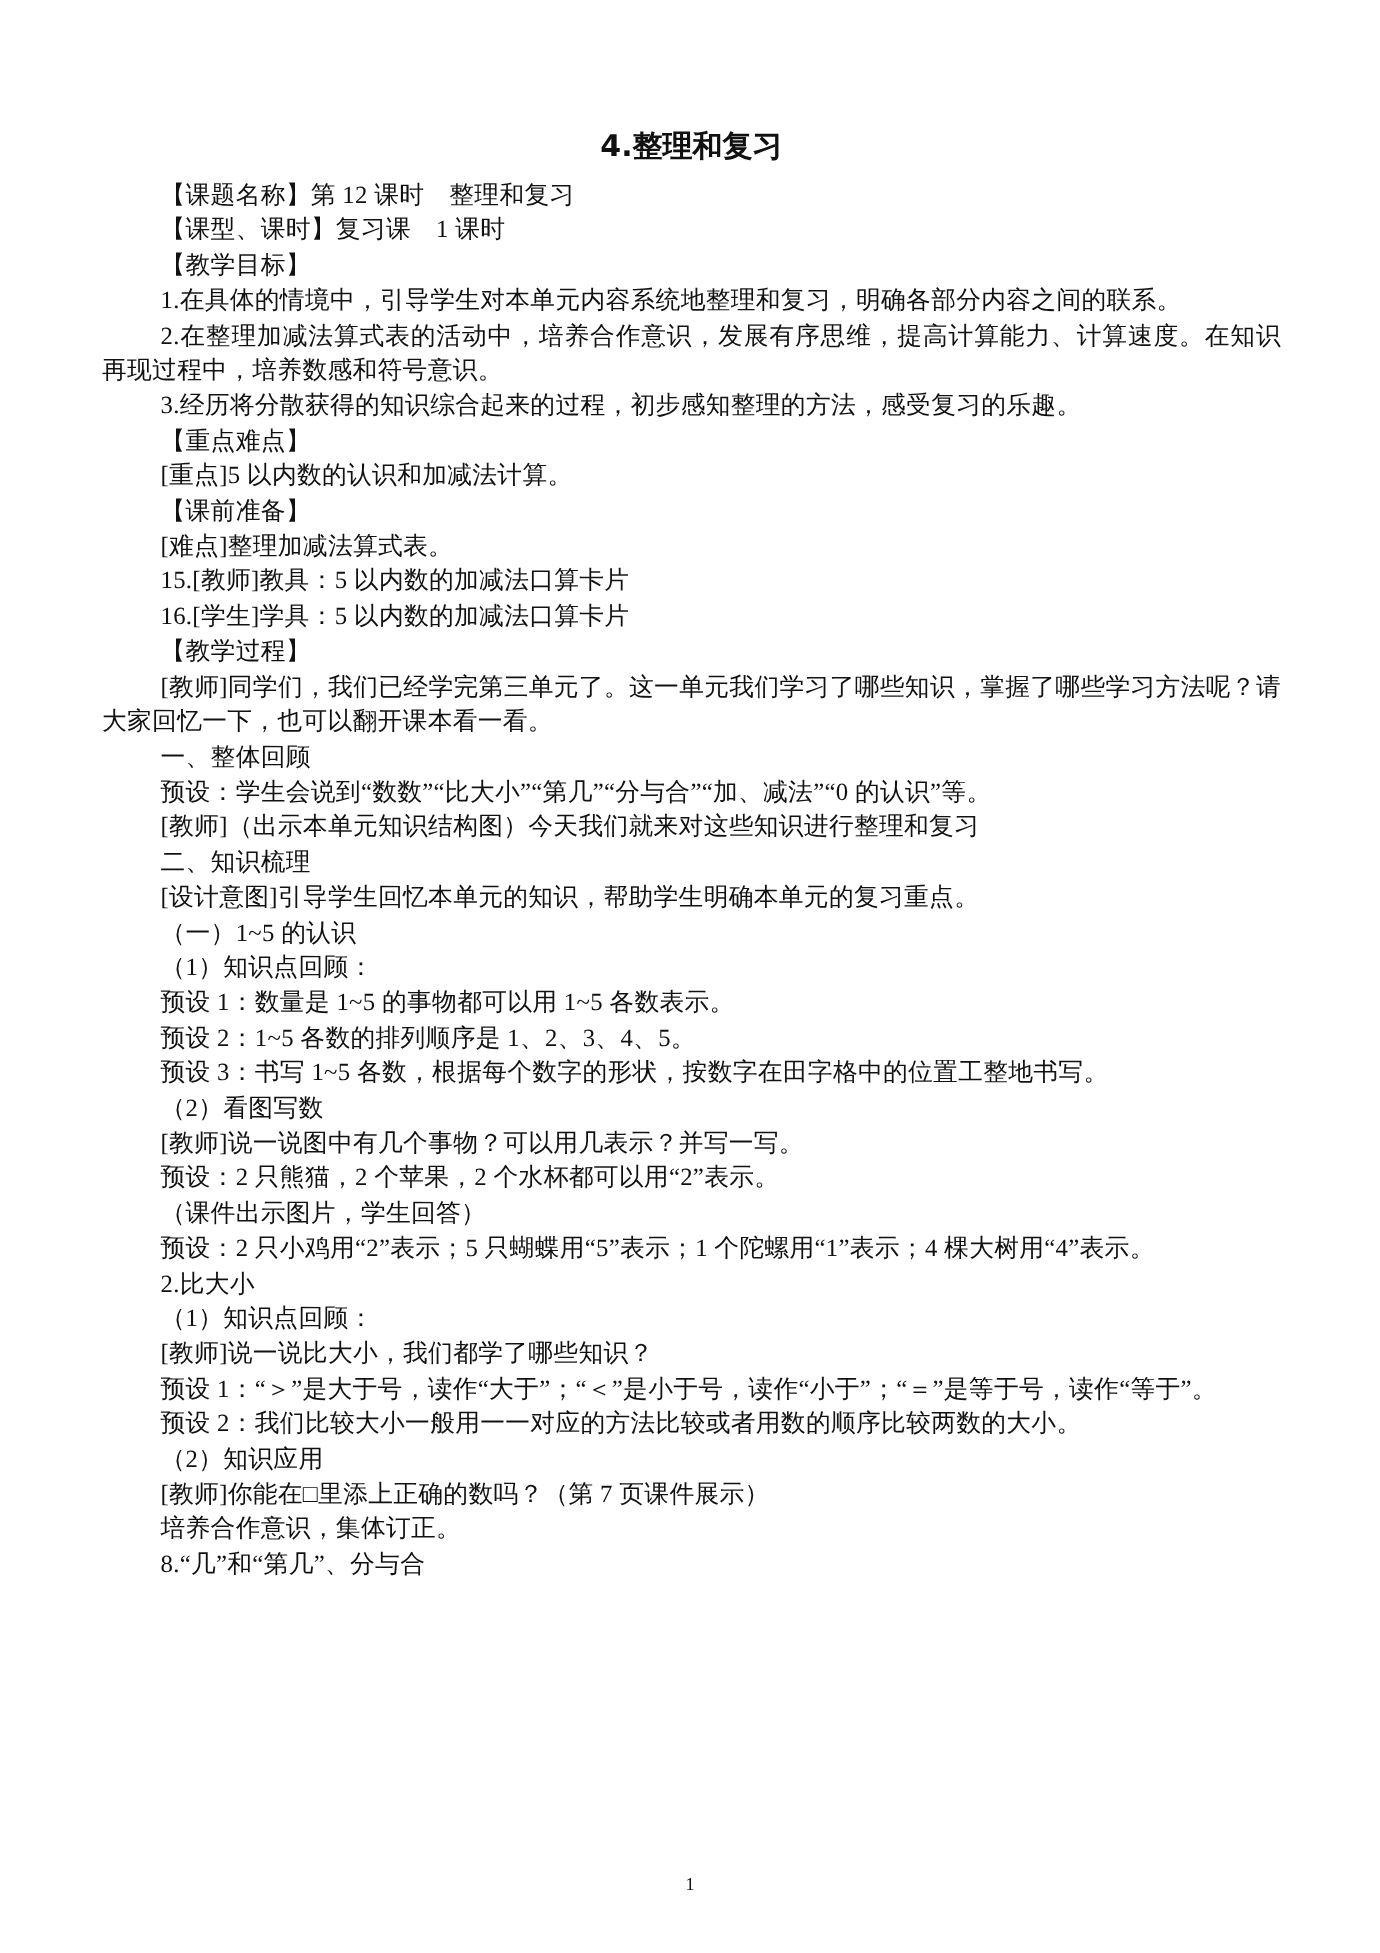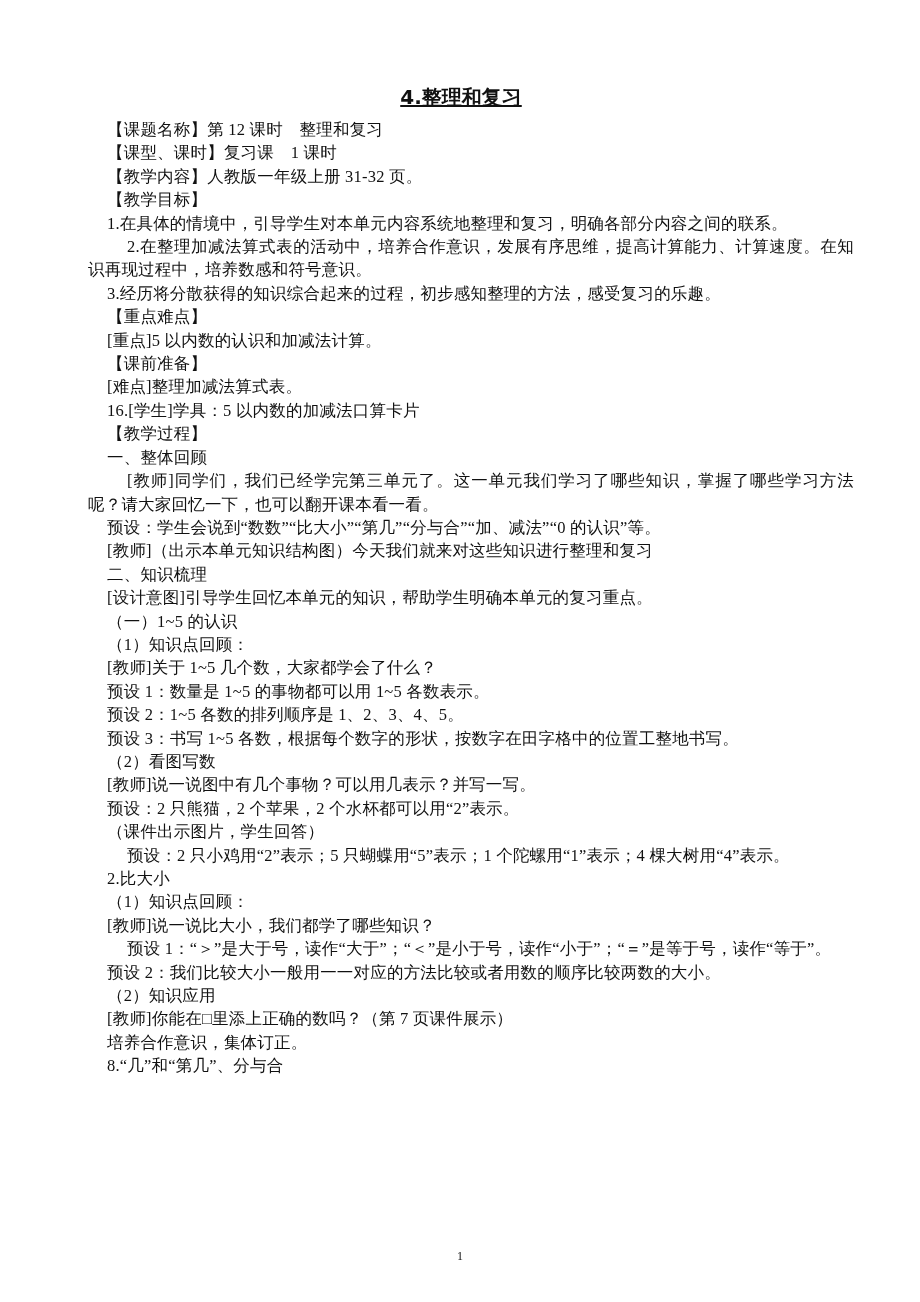--- a/index.html
+++ b/index.html
@@ -1,54 +1,53 @@
 <!DOCTYPE html>
 <html><head>
 <meta charset="utf-8">
 <style>
   html, body { margin: 0; padding: 0; background: #ffffff; }
   body { width: 920px; height: 1302px; position: relative; overflow: hidden;
          font-family: "DejaVu Serif", "Liberation Serif", serif; color: #111; }
   .page { position: absolute; left: 68px; top: 80px; width: 786px; }
   .title { text-align: center; font-size: 20px; font-weight: bold; height: 34px; line-height: 34px;
-           font-family: "DejaVu Sans", "Liberation Sans", sans-serif; margin-bottom: 4px; text-decoration: underline; }
+           font-family: "DejaVu Sans", "Liberation Sans", sans-serif; margin-bottom: 4px; }
   .line { font-size: 16.5px; line-height: 23.4px; white-space: nowrap; letter-spacing: 0.2px; font-family: Liberation Serif, serif; }
   .p { text-indent: 39px; white-space: normal; text-align: justify; text-align-last: left; }
-  .wrap { white-space: normal; margin-left: 20px; }
+  .wrap { white-space: normal; }
   .pagenum { position: absolute; left: 0; width: 920px; top: 1249px; text-align: center;
              font-size: 12px; font-family: "Liberation Serif", serif; }
 </style>
 </head>
 <body>
 
 <div class="page">
   <div class="title">4.整理和复习</div>
   <div id="body">
       <div class="line p">【课题名称】第 12 课时　整理和复习</div>
       <div class="line p">【课型、课时】复习课　1 课时</div>
-      <div class="line p">【教学内容】人教版一年级上册 31-32 页。</div>
       <div class="line p">【教学目标】</div>
       <div class="line p">1.在具体的情境中，引导学生对本单元内容系统地整理和复习，明确各部分内容之间的联系。</div>
       <div class="line p wrap">2.在整理加减法算式表的活动中，培养合作意识，发展有序思维，提高计算能力、计算速度。在知识再现过程中，培养数感和符号意识。</div>
       <div class="line p">3.经历将分散获得的知识综合起来的过程，初步感知整理的方法，感受复习的乐趣。</div>
       <div class="line p">【重点难点】</div>
       <div class="line p">[重点]5 以内数的认识和加减法计算。</div>
       <div class="line p">【课前准备】</div>
       <div class="line p">[难点]整理加减法算式表。</div>
+      <div class="line p">15.[教师]教具：5 以内数的加减法口算卡片</div>
       <div class="line p">16.[学生]学具：5 以内数的加减法口算卡片</div>
       <div class="line p">【教学过程】</div>
+      <div class="line p wrap">[教师]同学们，我们已经学完第三单元了。这一单元我们学习了哪些知识，掌握了哪些学习方法呢？请大家回忆一下，也可以翻开课本看一看。</div>
       <div class="line p">一、整体回顾</div>
-      <div class="line p wrap">[教师]同学们，我们已经学完第三单元了。这一单元我们学习了哪些知识，掌握了哪些学习方法呢？请大家回忆一下，也可以翻开课本看一看。</div>
       <div class="line p">预设：学生会说到“数数”“比大小”“第几”“分与合”“加、减法”“0 的认识”等。</div>
       <div class="line p">[教师]（出示本单元知识结构图）今天我们就来对这些知识进行整理和复习</div>
       <div class="line p">二、知识梳理</div>
       <div class="line p">[设计意图]引导学生回忆本单元的知识，帮助学生明确本单元的复习重点。</div>
       <div class="line p">（一）1~5 的认识</div>
       <div class="line p">（1）知识点回顾：</div>
-      <div class="line p">[教师]关于 1~5 几个数，大家都学会了什么？</div>
       <div class="line p">预设 1：数量是 1~5 的事物都可以用 1~5 各数表示。</div>
       <div class="line p">预设 2：1~5 各数的排列顺序是 1、2、3、4、5。</div>
       <div class="line p">预设 3：书写 1~5 各数，根据每个数字的形状，按数字在田字格中的位置工整地书写。</div>
       <div class="line p">（2）看图写数</div>
       <div class="line p">[教师]说一说图中有几个事物？可以用几表示？并写一写。</div>
       <div class="line p">预设：2 只熊猫，2 个苹果，2 个水杯都可以用“2”表示。</div>
       <div class="line p">（课件出示图片，学生回答）</div>
       <div class="line p wrap">预设：2 只小鸡用“2”表示；5 只蝴蝶用“5”表示；1 个陀螺用“1”表示；4 棵大树用“4”表示。</div>
       <div class="line p">2.比大小</div>
       <div class="line p">（1）知识点回顾：</div>

